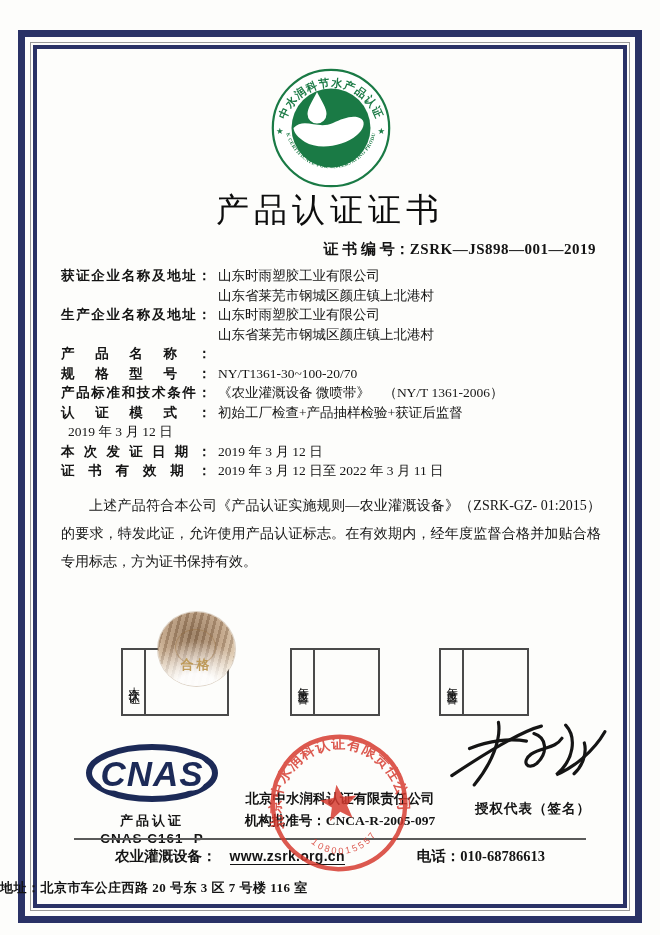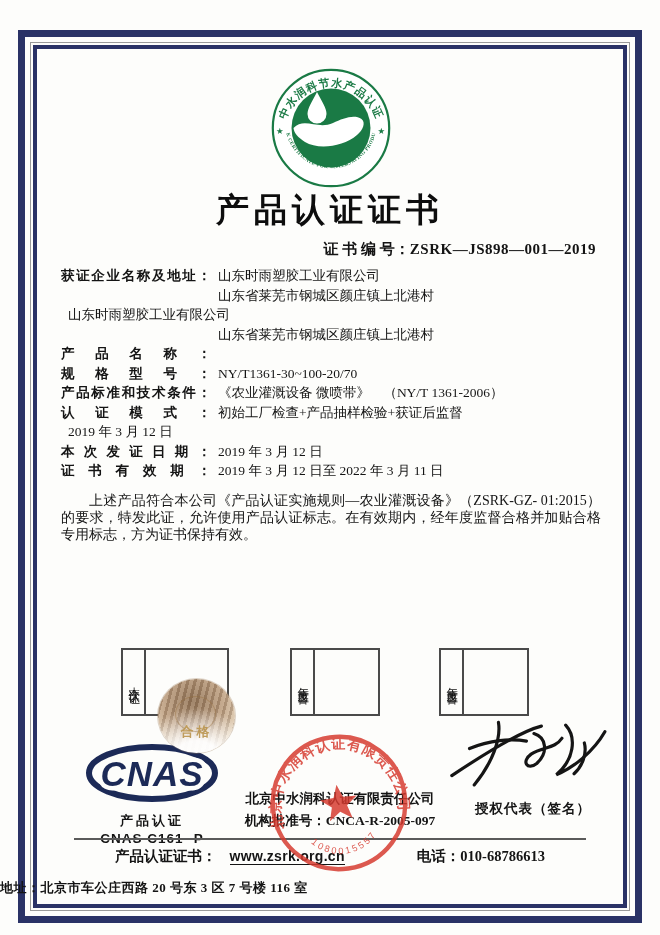--- a/index.html
+++ b/index.html
@@ -8,46 +8,46 @@
   .page { position:relative; width:660px; height:935px; background:#fdfdfb; overflow:hidden; }
 
   
   .frame-outer { position:absolute; inset:30px 18px 12px 18px; border:7px solid #2a3266; }
   .frame-inner { position:absolute; inset:45px 33px 27px 33px; border:4px solid #2a3266;
                  outline:1px solid #9a9a9a; outline-offset:2px; }
 
   .logo { position:absolute; left:271px; top:68px; width:120px; height:120px; }
 
   .title { position:absolute; top:188px; left:0; width:100%; text-align:center;
-           font-family:"Liberation Sans", sans-serif; font-weight:700; font-size:33px;
+           font-family:"Liberation Sans", sans-serif; font-weight:400; font-size:33px;
            letter-spacing:5px; color:#0d0d0d; }
 
   .certno { position:absolute; top:240px; left:0; right:64px; text-align:right;
             font-size:15px; font-weight:700; }
   .certno .val { font-weight:700; letter-spacing:.5px; }
 
   .fields { position:absolute; top:266px; left:61px; width:548px; font-size:13.5px; }
   .frow { display:flex; line-height:19.5px; }
   .flabel { width:150px; flex:none; font-weight:700; text-align:justify; text-align-last:justify; }
   .fval { padding-left:7px; white-space:nowrap; }
 
   .statement { position:absolute; top:492px; left:61px; width:540px; font-size:14px;
-               line-height:17px; text-indent:2em; text-align:justify; font-weight:500; }
+               line-height:28px; text-indent:2em; text-align:justify; font-weight:500; }
 
   .stamp-box { position:absolute; top:648px; height:68px; display:flex;
                border:2px solid #4a4a4a; background:transparent; }
   .stamp-box .vcol { width:23px; border-right:2px solid #4a4a4a; display:flex;
                      align-items:center; justify-content:center; }
   .stamp-box .vtext { writing-mode:vertical-rl; text-orientation:upright; font-size:11.5px;
                       letter-spacing:2px; line-height:1; font-weight:500; }
   .box-1 { left:121px; width:108px; }
   .box-2 { left:290px; width:90px; }
   .box-3 { left:439px; width:90px; }
 
-  .sticker { position:absolute; left:158px; top:679px; width:77px; height:74px;
+  .sticker { position:absolute; left:158px; top:612px; width:77px; height:74px;
              border-radius:50%; z-index:3;
              background:
                radial-gradient(circle at 50% 120%, rgba(255,255,255,.95) 28%, rgba(255,255,255,0) 62%),
                repeating-linear-gradient(104deg, rgba(110,82,55,.28) 0 3px, rgba(228,208,182,.22) 3px 7px),
                radial-gradient(circle at 45% 30%, #8f7257, #bda084 45%, #e8d8c1 74%, #f6f0e5);
              box-shadow: 0 0 0 1px rgba(160,130,95,.35); }
   .sticker::before { content:""; position:absolute; inset:17px 19px 21px 17px;
                      border:1px solid rgba(150,110,60,.4); border-radius:50%; }
   .sticker .ok { position:absolute; left:0; bottom:12px; width:100%; text-align:center;
                  color:#bb954e; font-size:13px; font-weight:700; letter-spacing:3px; opacity:.9; }
@@ -111,20 +111,21 @@
   <div class="fields">
     <div class="frow">
       <span class="flabel">获证企业名称及地址：</span>
       <span class="fval">山东时雨塑胶工业有限公司</span>
     </div>
     <div class="frow">
       <span class="flabel"></span>
       <span class="fval">山东省莱芜市钢城区颜庄镇上北港村</span>
     </div>
     <div class="frow">
+      <span class="flabel">生产企业名称及地址：</span>
       <span class="fval">山东时雨塑胶工业有限公司</span>
     </div>
     <div class="frow">
       <span class="flabel"></span>
       <span class="fval">山东省莱芜市钢城区颜庄镇上北港村</span>
     </div>
     <div class="frow">
       <span class="flabel">产品名称：</span>
     </div>
     <div class="frow">
@@ -210,21 +211,21 @@
       <path d="M130,12 C142,25 139,49 120,65 C138,58 160,40 172,19"></path>
       <path d="M150,31 C153,42 148,56 139,64"></path>
     </svg>
     <div class="sign-label">授权代表（签名）</div>
   </div>
 
   <div class="divider"></div>
 
   <div class="footer-line">
     <span>
-      <span>产品认证证书：</span><span class="website">www.zsrk.org.cn</span>
+      <span>农业灌溉设备：</span><span class="website">www.zsrk.org.cn</span>
     </span>
     <span>
       <span>电话：</span><span>010-68786613</span>
     </span>
   </div>
 
   <div class="address">
     <span>地址：</span><span>北京市车公庄西路 20 号东 3 区 7 号楼 116 室</span>
   </div>
 

